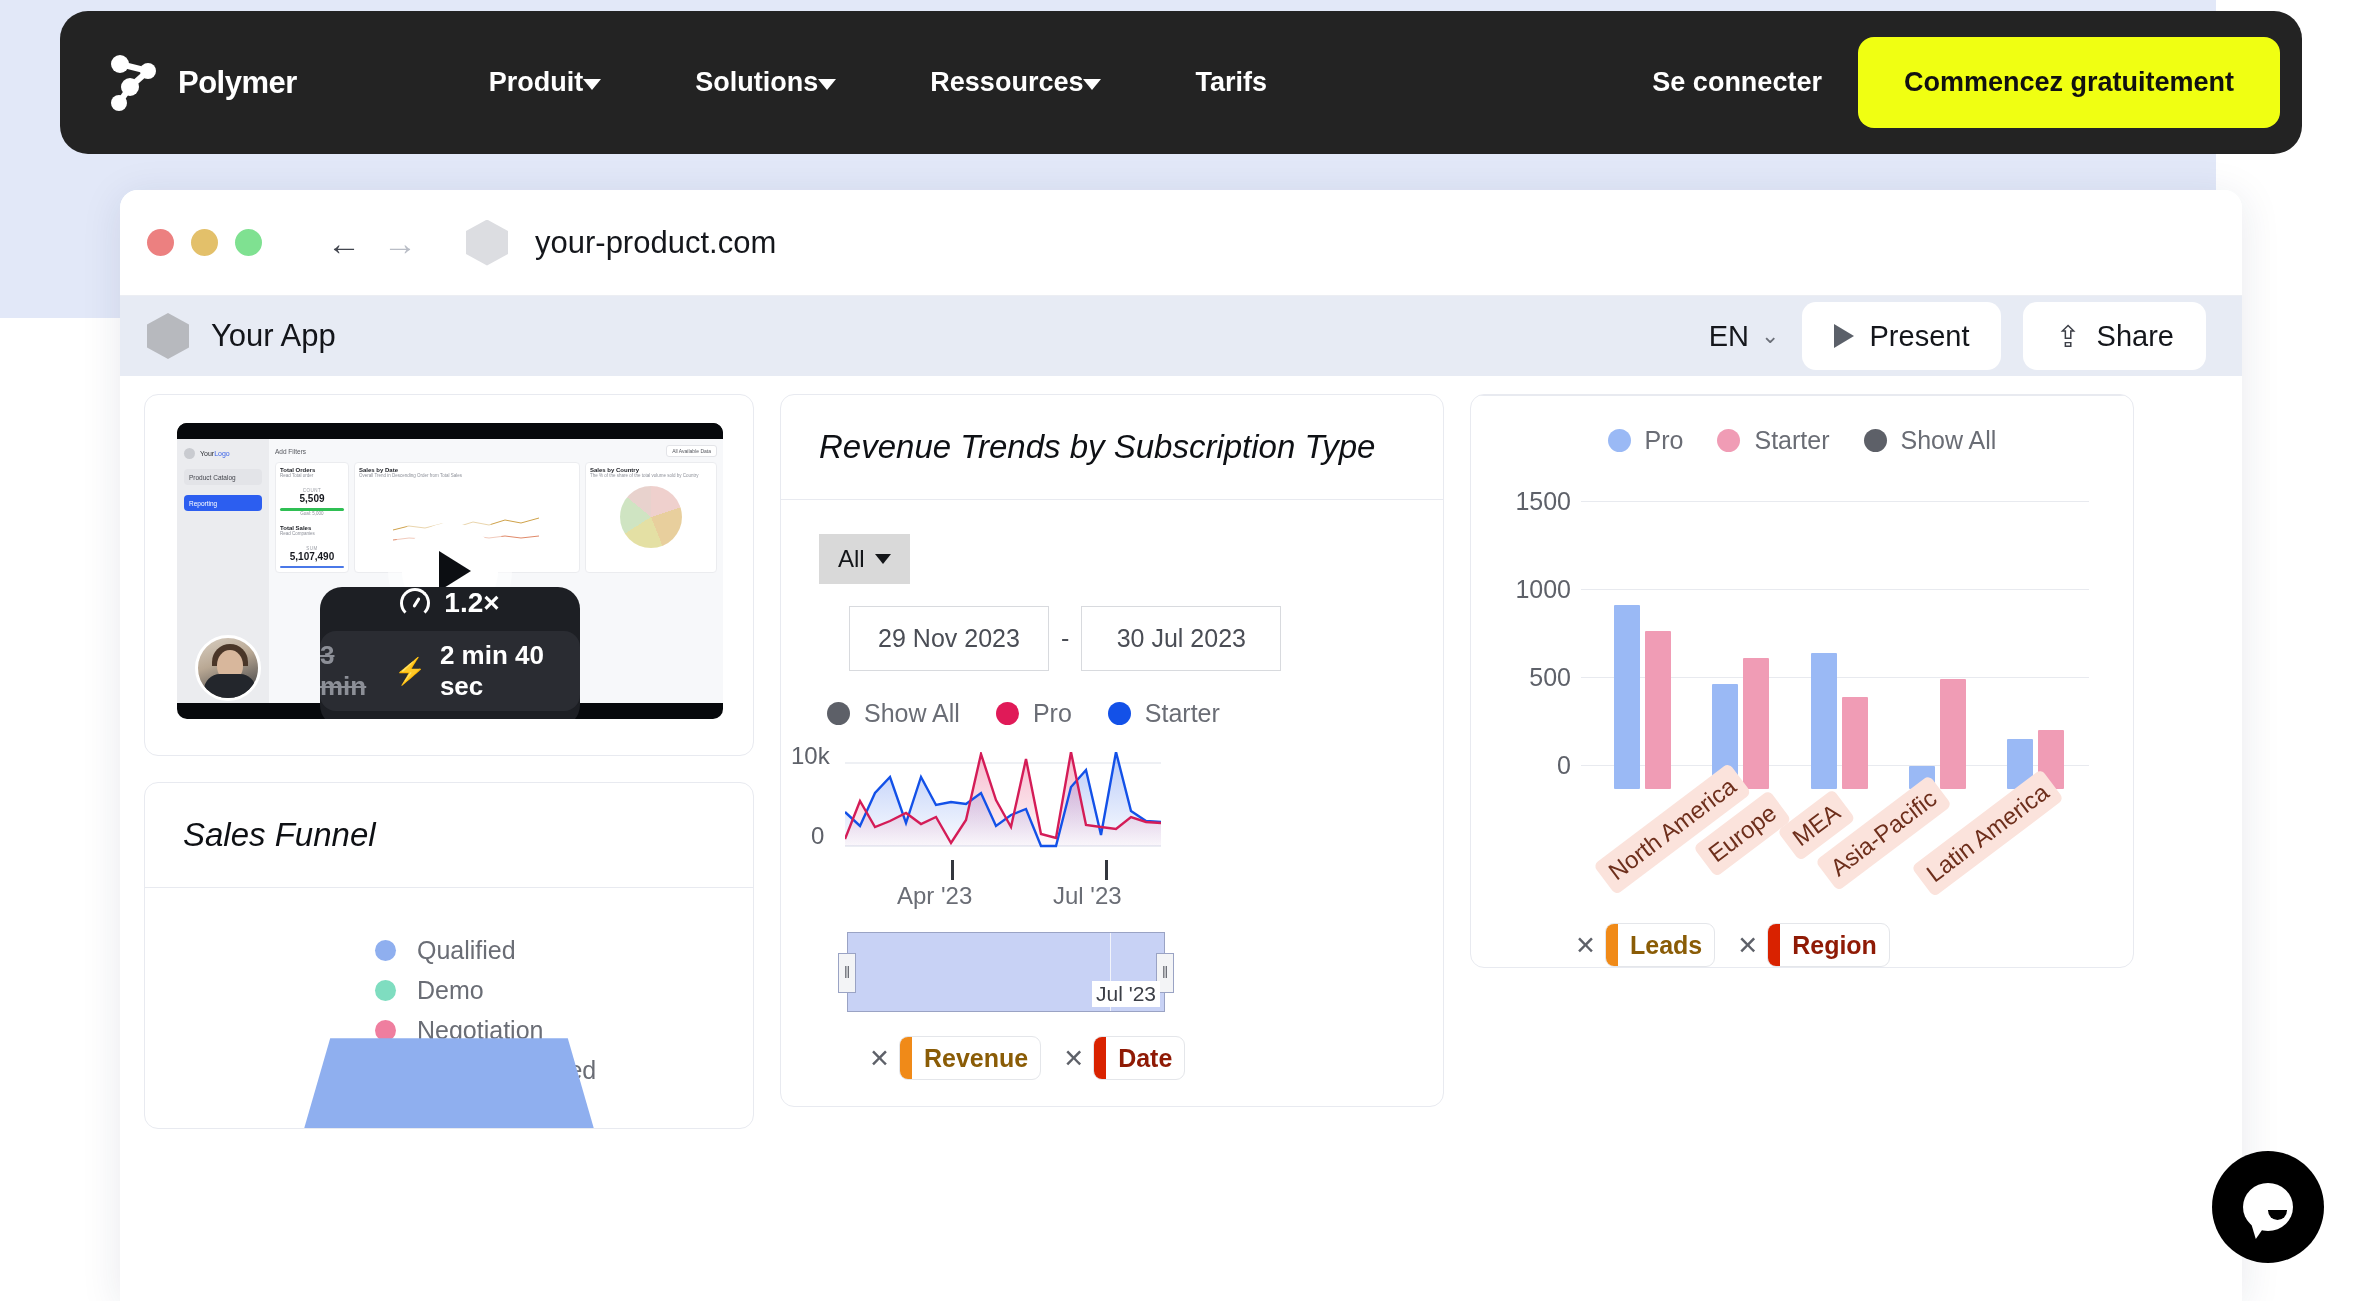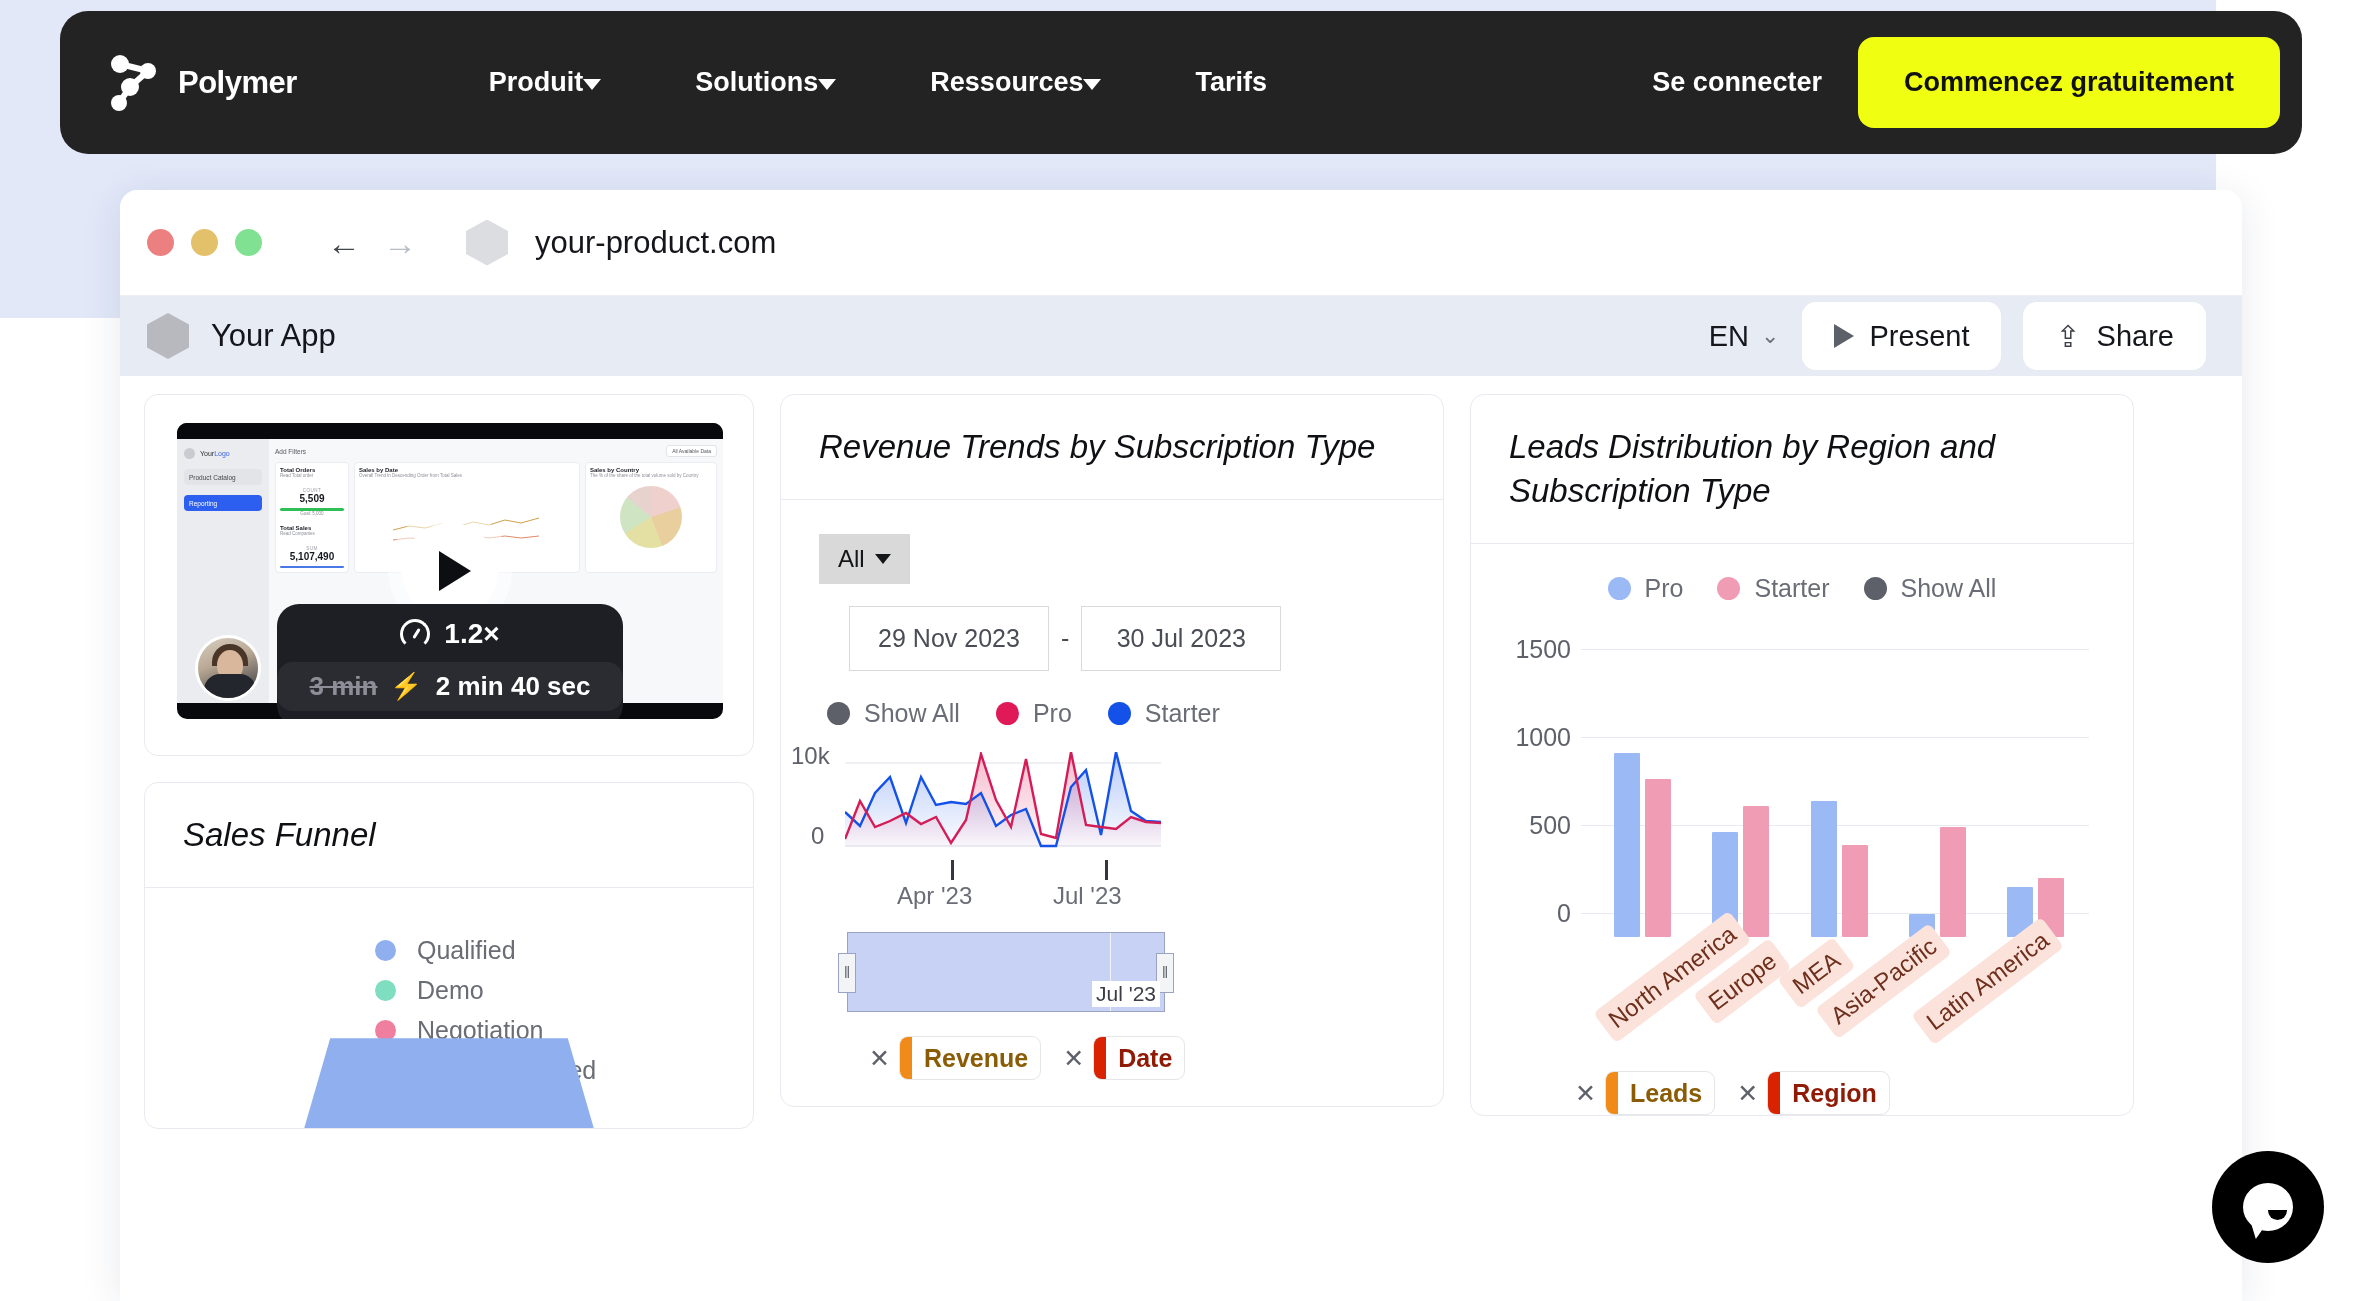--- a/index.html
+++ b/index.html
@@ -182,22 +182,22 @@
   .avatar {
     position: absolute; left: 18px; bottom: 18px; width: 66px; height: 66px;
     border-radius: 50%; border: 3px solid #ffffff; overflow: hidden;
     background: linear-gradient(160deg,#d9cfc2 0%,#b9a894 40%,#2e3138 100%);
   }
   .avatar .face { position:absolute; left:19px; top:12px; width:26px; height:30px; border-radius:50% 50% 45% 45%; background:#d8b79c; }
   .avatar .hair { position:absolute; left:14px; top:6px; width:36px; height:22px; border-radius:18px 18px 0 0; background:#4a3628; }
   .avatar .body { position:absolute; left:6px; bottom:0; width:52px; height:24px; border-radius:16px 16px 0 0; background:#23262c; }
   .speedbox {
     position: absolute; left: 50%; bottom: -8px; transform: translateX(-50%);
-    width: 346px; background: #1d1f24; border-radius: 22px;
-    padding: 14px 0 16px 0; text-align: right;
+    width: 260px; background: #1d1f24; border-radius: 22px;
+    padding: 0 0 16px 0; text-align: left;
   }
   .speed-row { display:flex; align-items:center; justify-content:center; gap: 14px; color:#fff; font-size:28px; font-weight:bold; }
   .gauge { width: 30px; height: 30px; border-radius: 50%; border: 3px solid #ffffff; border-bottom-color: transparent; position: relative; }
   .gauge::after { content:''; position:absolute; left:12px; top:6px; width:3px; height:11px; background:#fff; transform: rotate(32deg); border-radius:2px; }
   .time-row {
     margin-top: 12px; background: #2a2c32; border-radius: 16px;
     display: flex; align-items: center; justify-content: center; gap: 13px;
     padding: 9px 0; color: #fff; font-size: 26px; font-weight: bold;
   }
   .time-old { color: #8c8f97; text-decoration: line-through; }
@@ -565,23 +565,20 @@
                   <span class="chip-txt" style="color:#8f1a05">Date</span>
                 </span>
               </div>
             </div>
           </div>
         </div>
       </div>
 
       <div class="col col-right">
         <div class="card">
-          <div class="card-head">
-            <div class="card-title">Leads Distribution by Region and Subscription Type</div>
-          </div>
           <div class="card-sep"></div>
           <div class="leads-body">
 
             <div class="leads-legend">
               <div class="leg2">
                 <span class="d" style="background:#9ab9f5"></span>
                 <span class="t">Pro</span>
               </div>
               <div class="leg2">
                 <span class="d" style="background:#f09cb5"></span>

